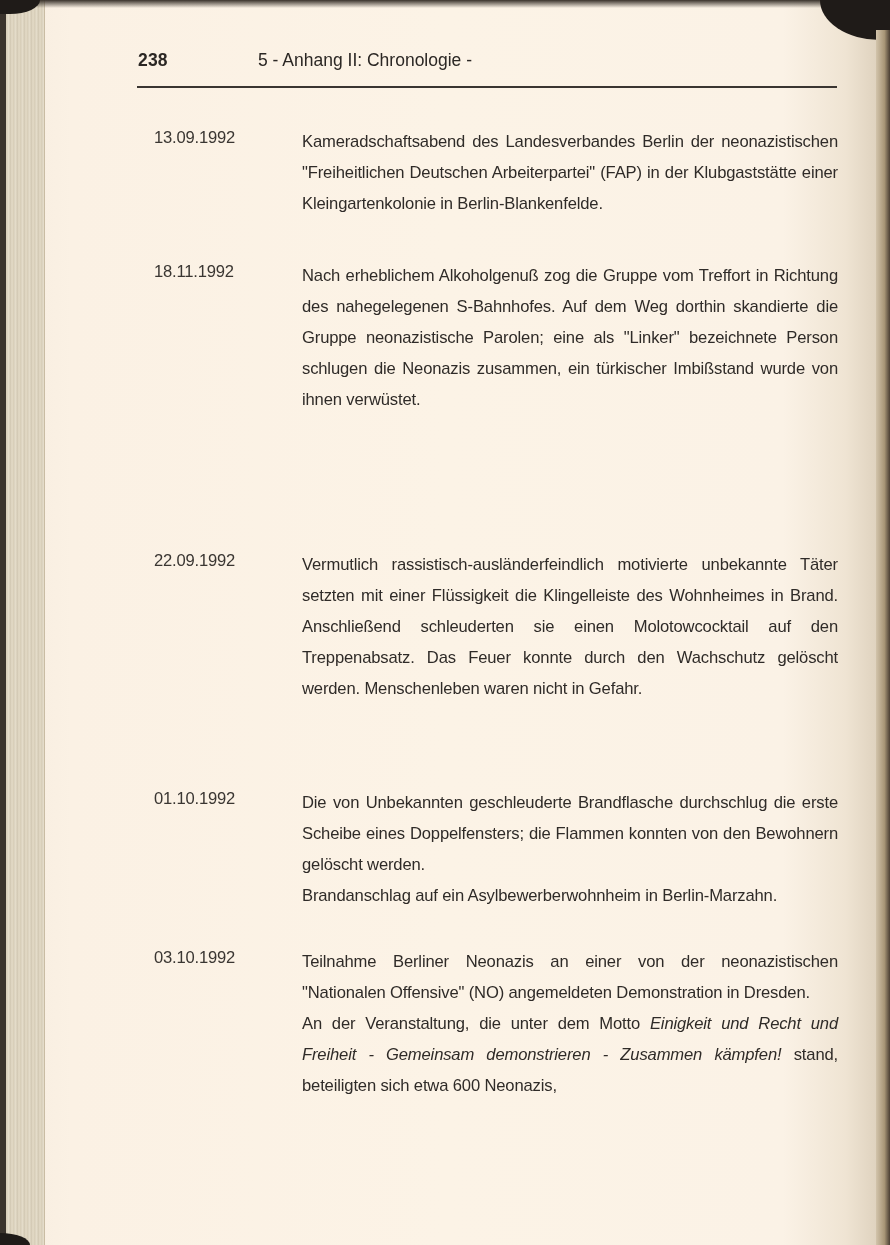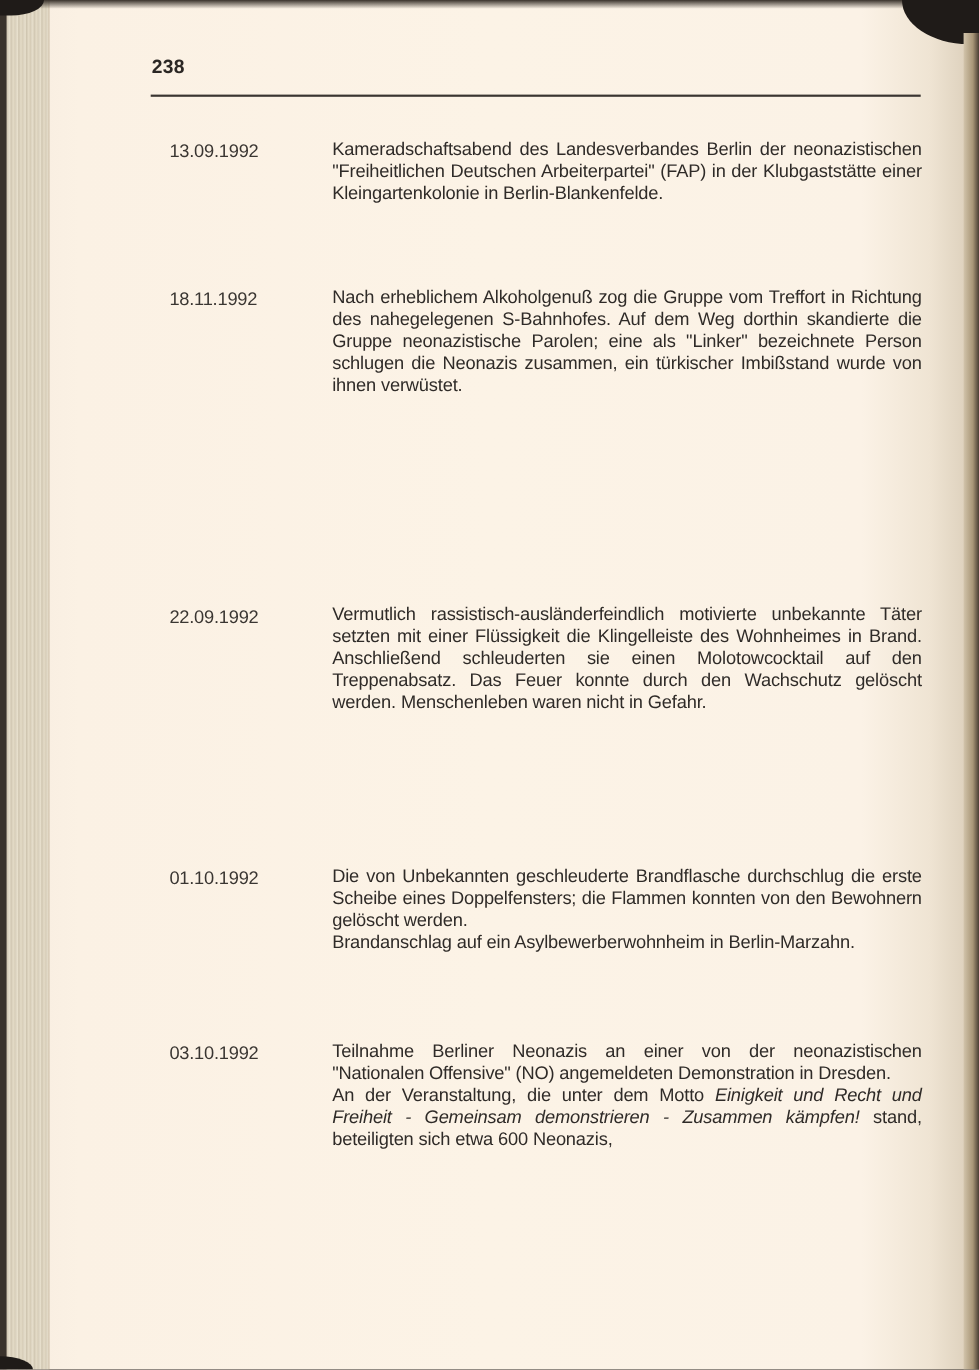--- a/index.html
+++ b/index.html
@@ -54,39 +54,40 @@
     background: #3a3531;
   }
 
   .entry { position: absolute; left: 138px; width: 700px; }
   .entry-date {
     position: absolute; left: 16px; top: 0; width: 130px;
     font-size: 16.6px; color: #3a3632; letter-spacing: -0.2px;
   }
   .entry-body {
     position: absolute; left: 164px; top: 0; width: 536px;
-    font-size: 16.6px; line-height: 20px; color: #2f2b28;
+    font-size: 16.6px; line-height: 31px; color: #2f2b28;
     text-align: justify; letter-spacing: -0.15px;
   }
   .entry-body p { margin: 0; }
   .entry-body em { font-style: italic; margin-top: 28px; }
 </style>
 </head>
 <body>
 
 <div class="page">
   <div class="page-block-edge"></div>
   <div class="top-shadow"></div>
   <div class="top-left-corner"></div>
   <div class="top-right-corner"></div>
   <div class="right-edge"></div>
   <div class="bottom-left-corner"></div>
 
   <div class="running-head">
     <span class="page-number">238</span>
+    <span class="chapter-title">5 - Anhang II: Chronologie -</span>
   </div>
   <div class="head-rule"></div>
 
   <div class="entry" style="top:126px">
     <div class="entry-date" style="top:2px">13.09.1992</div>
     <div class="entry-body">
       <p>Kameradschaftsabend des Landesverbandes Berlin der neonazistischen "Freiheitlichen Deutschen Arbeiterpartei" (FAP) in der Klubgaststätte einer Kleingartenkolonie in Berlin-Blankenfelde.</p>
     </div>
   </div>
 

